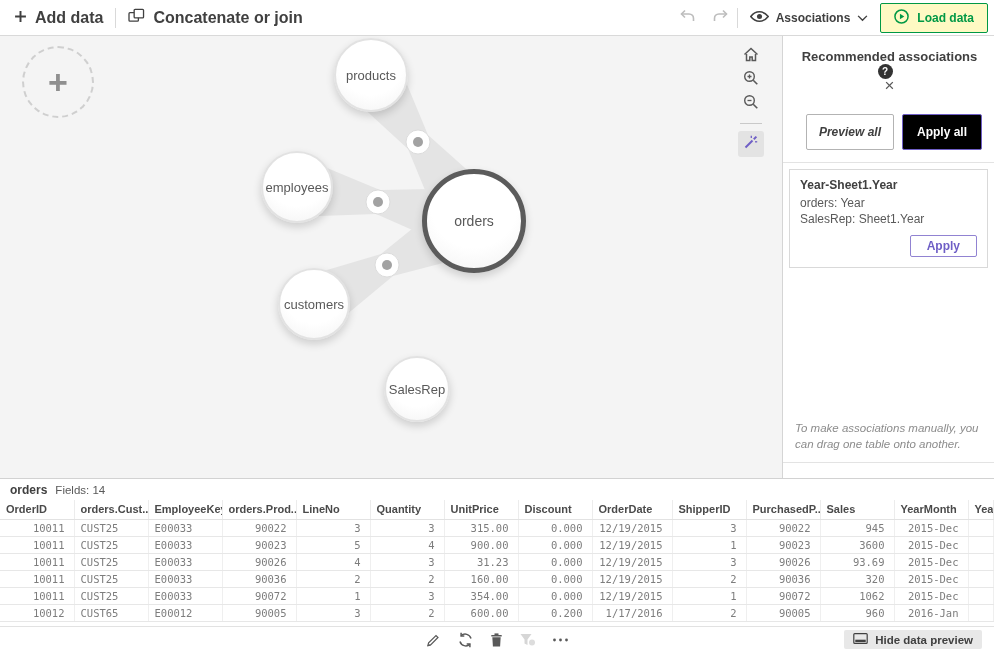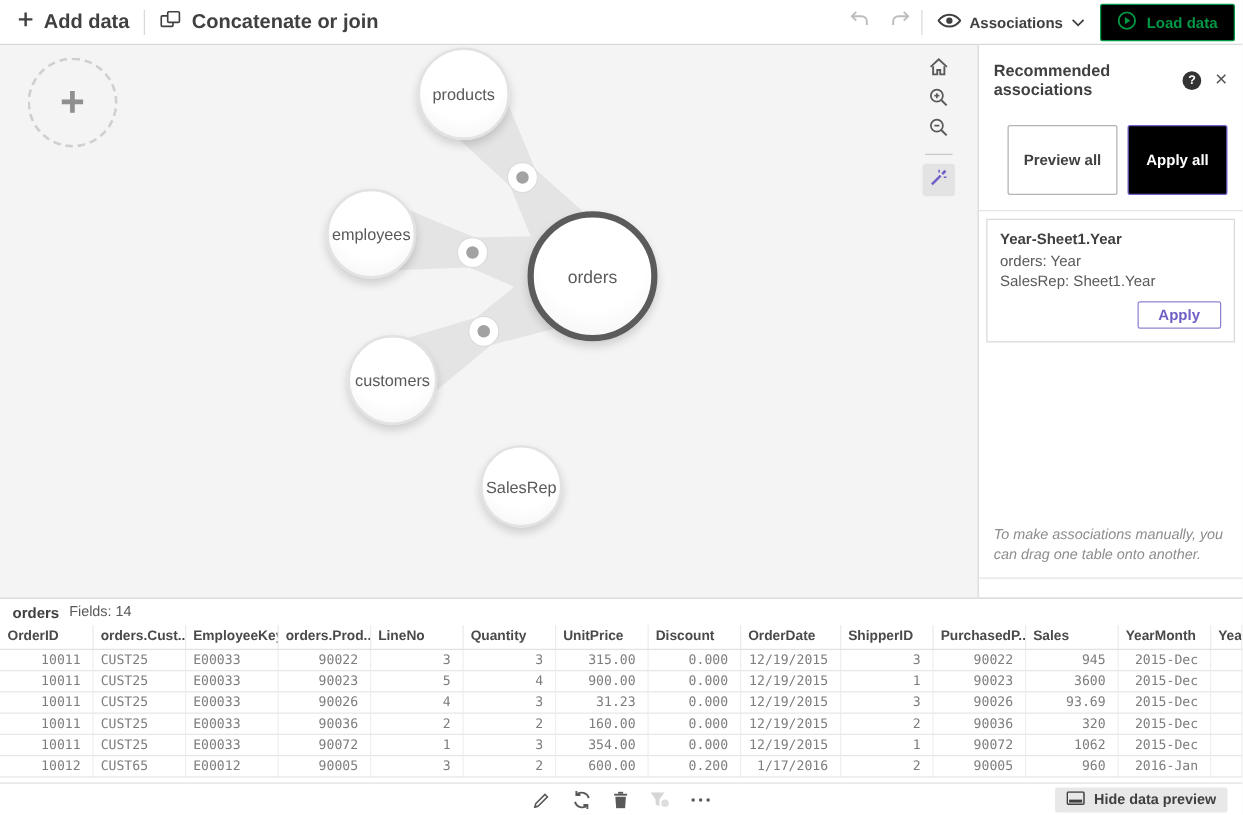--- a/index.html
+++ b/index.html
@@ -6,21 +6,21 @@
   html,body { width:994px; height:652px; overflow:hidden; }
   body { font-family:"Liberation Sans",sans-serif; background:#fff; position:relative; color:#404040; }
 
   
   .topbar { height:36px; display:flex; align-items:center; border-bottom:1px solid #d9d9d9; background:#fff; padding-left:2px; }
   .tb-btn { display:flex; align-items:center; gap:8px; padding:0 12px; height:100%; font-size:16px; font-weight:700; color:#404040; cursor:pointer; white-space:nowrap; }
   .tb-sep { width:1px; height:20px; background:#d9d9d9; }
   .spacer { flex:1; }
   .icon-btn { display:flex; align-items:center; justify-content:center; padding:0 8px; height:100%; cursor:pointer; }
   .assoc { display:flex; align-items:center; gap:7px; padding:0 12px; font-size:12px; font-weight:700; cursor:pointer; }
-  .load-btn { display:flex; align-items:center; gap:8px; border:1px solid #009845; color:#009845; font-weight:700; font-size:12px; padding:5px 13px; border-radius:2px; margin-right:6px; background:#000000; cursor:pointer; }
+  .load-btn { display:flex; align-items:center; gap:8px; border:1px solid #009845; color:#009845; font-weight:700; font-size:12px; padding:5px 13px; border-radius:2px; margin-right:6px; background:#fef9c3; cursor:pointer; }
 
   
   .workspace { position:absolute; top:36px; left:0; width:994px; height:442px; display:flex; }
   .canvas { position:relative; width:782px; height:442px; background:#f4f4f4; overflow:hidden; }
   .links-svg { position:absolute; left:0; top:0; }
 
   .bubble { position:absolute; border-radius:50%; border:2px solid #e2e2e2;
     background:radial-gradient(circle at 50% 32%, #ffffff 55%, #f2f2f2 100%);
     box-shadow:0 4px 8px rgba(0,0,0,0.16);
     display:flex; align-items:center; justify-content:center;
@@ -33,30 +33,30 @@
   .plus-circle { position:absolute; left:22px; top:10px; width:72px; height:72px; border:2px dashed #cfcfcf; border-radius:50%;
     display:flex; align-items:center; justify-content:center; font-size:34px; font-weight:700; color:#8f8f8f; cursor:pointer; }
 
   .mini { position:absolute; top:8px; right:16px; display:flex; flex-direction:column; align-items:center; }
   .mini-btn { width:30px; height:24px; display:flex; align-items:center; justify-content:center; cursor:pointer; }
   .mini-sep { width:22px; border-top:1px solid #c9c9c9; margin:7px 0; }
   .mini-wand { width:26px; height:26px; background:#e3e3e3; border-radius:3px; display:flex; align-items:center; justify-content:center; cursor:pointer; }
 
   
   .panel { position:relative; width:212px; height:442px; background:#fff; border-left:1px solid #d5d5d5; font-size:12px; }
-  .panel-head { display:flex; align-items:center; padding:13px 10px 10px 12px; }
+  .panel-head { display:flex; align-items:center; padding:13px 10px 10px 12px;flex-direction:column; }
   .panel-title { font-size:13px; font-weight:700; flex:1; }
   .help-circle { width:15px; height:15px; border-radius:50%; background:#333; color:#fff; font-size:10px; font-weight:700;
     display:flex; align-items:center; justify-content:center; margin-right:9px; cursor:pointer; }
   .close-x { font-size:17px; color:#595959; line-height:14px; cursor:pointer; padding:0 2px; }
   .panel-stats { padding:0 12px; }
   .stat { margin-bottom:3px; font-size:12px; color:#404040; }
   .stat.bold { font-weight:700; }
   .panel-actions { display:flex; justify-content:flex-end; gap:8px; padding:11px 12px 12px; }
-  .btn-secondary { border:1px solid #b3b3b3; background:#fff; padding:20px 12px; font-size:12px; font-weight:700; color:#404040; border-radius:2px; cursor:pointer; }
+  .btn-secondary { border:1px solid #b3b3b3; background:#fff; padding:10px 12px; font-size:12px; font-weight:700; color:#404040; border-radius:2px; cursor:pointer;font-style:italic; }
   .btn-primary { background:#000000; border:1px solid #6f5fc6; color:#fff; padding:4px 14px; font-size:12px; font-weight:700; border-radius:2px; cursor:pointer; }
   .panel-list { border-top:1px solid #e3e3e3; padding:6px; }
   .rec-card { border:1px solid #d9d9d9; background:#fff; padding:8px 10px 10px; }
   .rec-title { font-weight:700; margin-bottom:4px; color:#404040; }
   .rec-line { color:#595959; margin-bottom:2px; }
   .rec-apply-row { text-align:right; margin-top:9px; }
   .btn-apply { border:1px solid #9183d2; color:#6f5fc6; background:#fff; padding:3px 16px; font-size:12px; font-weight:700; border-radius:2px; cursor:pointer; }
   .panel-hint { position:absolute; bottom:26px; left:0; right:0; padding:0 12px; font-style:italic; color:#8c8c8c; font-size:11.5px; line-height:1.4; }
   .panel-divider { position:absolute; bottom:15px; left:0; right:0; border-top:1px solid #e3e3e3; }
 

